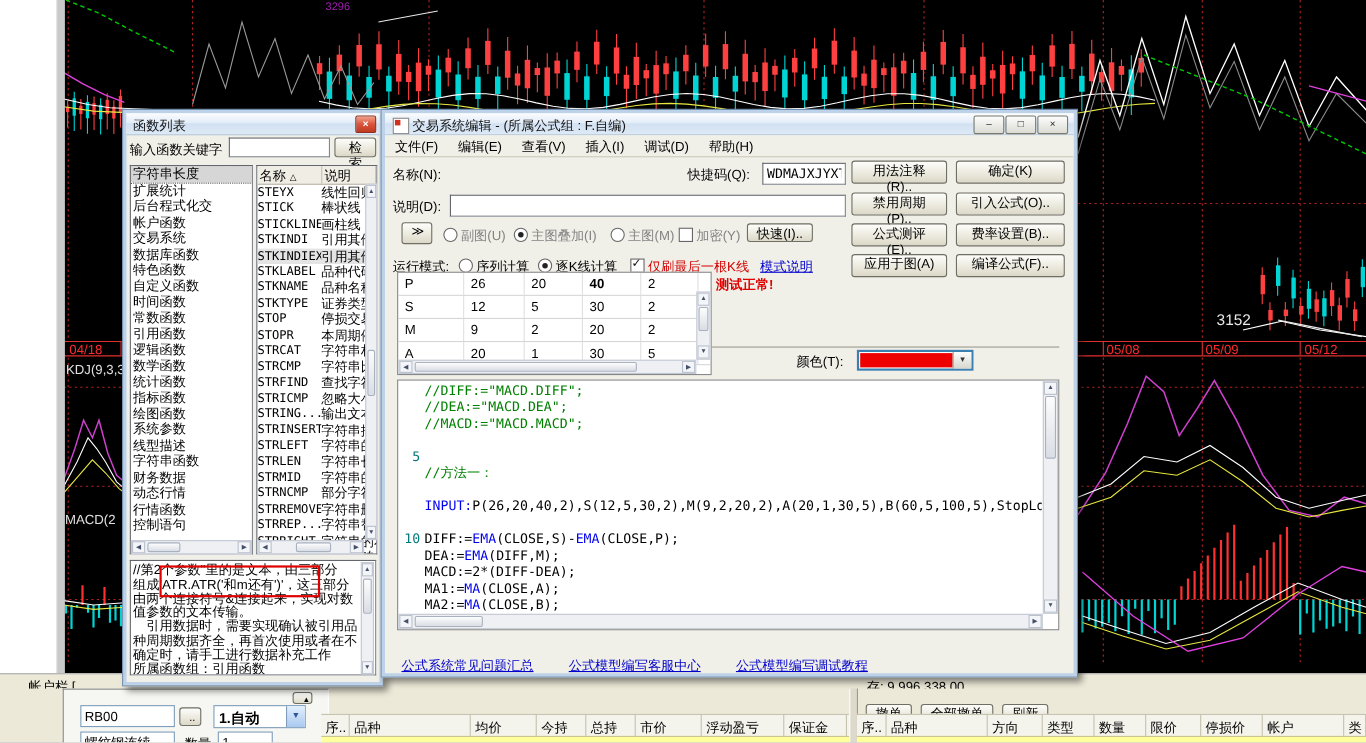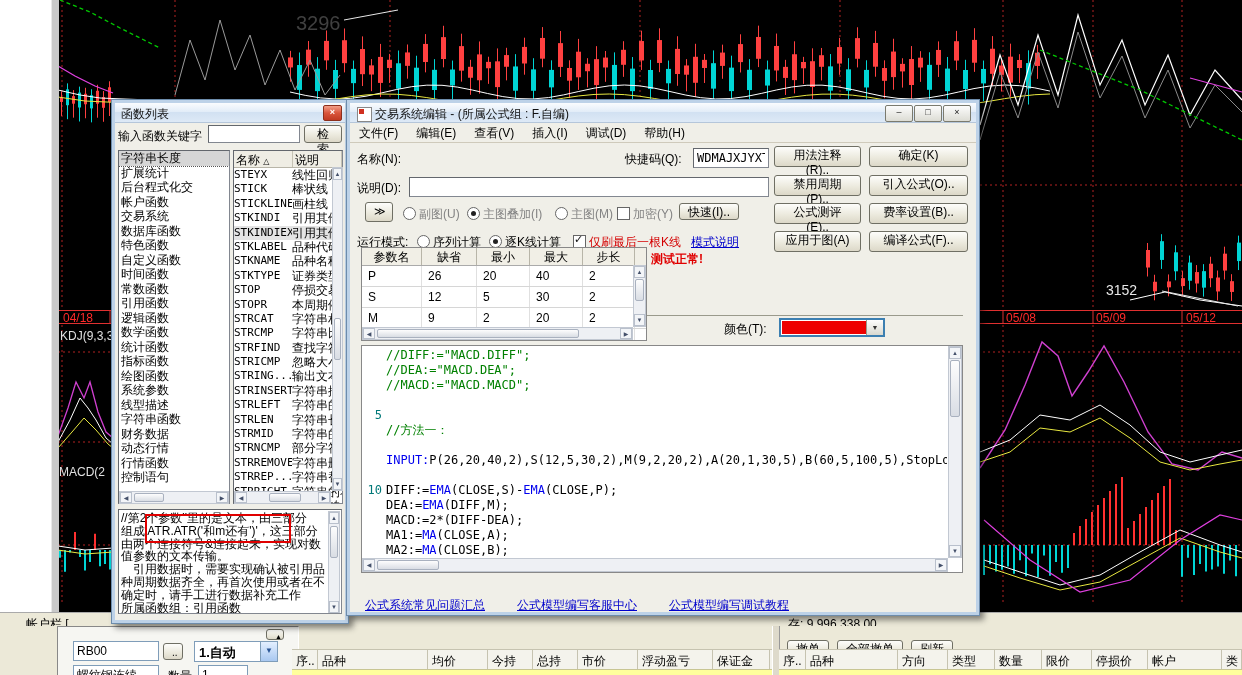--- a/index.html
+++ b/index.html
@@ -1,21 +1,21 @@
 <!DOCTYPE html>
 <html><head>
 <meta charset="utf-8">
 <style>
   html,body{margin:0;padding:0;background:#fff;}
   #screen{position:relative;width:1242px;height:675px;overflow:hidden;
     font-family:"Liberation Sans","DejaVu Sans",sans-serif;font-size:12px;color:#000;background:#fff;}
   #chart-svg{position:absolute;left:0;top:0;z-index:1;}
   #leftstrip{position:absolute;left:51px;top:0;width:7px;height:612px;background:#c9c9c9;border-left:1px solid #e8e8e8;z-index:1;}
   .chart-labels span{position:absolute;z-index:2;font-size:12px;}
-  #lbl3296{left:296px;top:12px;color:#404040;font-size:20px;}
+  #lbl3296{left:296px;top:1px;color:#a21caf;font-size:10px;}
   #lbl3152{left:1106px;top:282px;color:#e8e8e8;font-size:14px;}
   #lblkdj{left:60px;top:329px;color:#e0e0e0;}
   #lblmacd{left:59px;top:465px;color:#e0e0e0;}
   .rdate{color:#ff2a2a;}
   #d0418{left:63px;top:311px;}#d0508{left:1006px;top:311px;}#d0509{left:1096px;top:311px;}#d0512{left:1186px;top:311px;}
 
   
   #bottombar{position:absolute;left:0;top:612px;width:1242px;height:18px;background:#ece9d8;border-top:1px solid #aaa;z-index:5;}
   #acctlabel{position:absolute;left:26px;top:3px;}
   #acctbal{position:absolute;left:788px;top:3px;}
@@ -720,33 +720,26 @@
     <span class="btn3d colbtn col1" style="top:75px;">禁用周期(P)..</span>
     <span class="btn3d colbtn col2" style="top:75px;">引入公式(O)..</span>
     <span class="btn3d colbtn col1" style="top:103px;">公式测评(E)..</span>
     <span class="btn3d colbtn col2" style="top:103px;">费率设置(B)..</span>
     <span class="btn3d colbtn col1" style="top:131px;">应用于图(A)</span>
     <span class="btn3d colbtn col2" style="top:131px;">编译公式(F)..</span>
 
     <span id="ed-status">测试正常!</span>
 
     <div id="paramtable">
-      <div class="p-hdr" id="phdr">
-          <div style="width: 60px;">参数名</div>
-          <div style="width: 55px;">缺省</div>
-          <div style="width: 53px;">最小</div>
-          <div style="width: 53px;">最大</div>
-          <div style="width: 52px;">步长</div>
-        </div>
       <div id="prows">
           <div class="p-row">
             <div style="width: 60px;">P</div>
             <div style="width: 55px;">26</div>
             <div style="width: 53px;">20</div>
-            <div style="width: 53px;">40</div>
+            <div style="width: 53px; font-weight: bold;">40</div>
             <div style="width: 52px;">2</div>
           </div>
           <div class="p-row">
             <div style="width: 60px;">S</div>
             <div style="width: 55px;">12</div>
             <div style="width: 53px;">5</div>
             <div style="width: 53px;">30</div>
             <div style="width: 52px;">2</div>
           </div>
           <div class="p-row">

